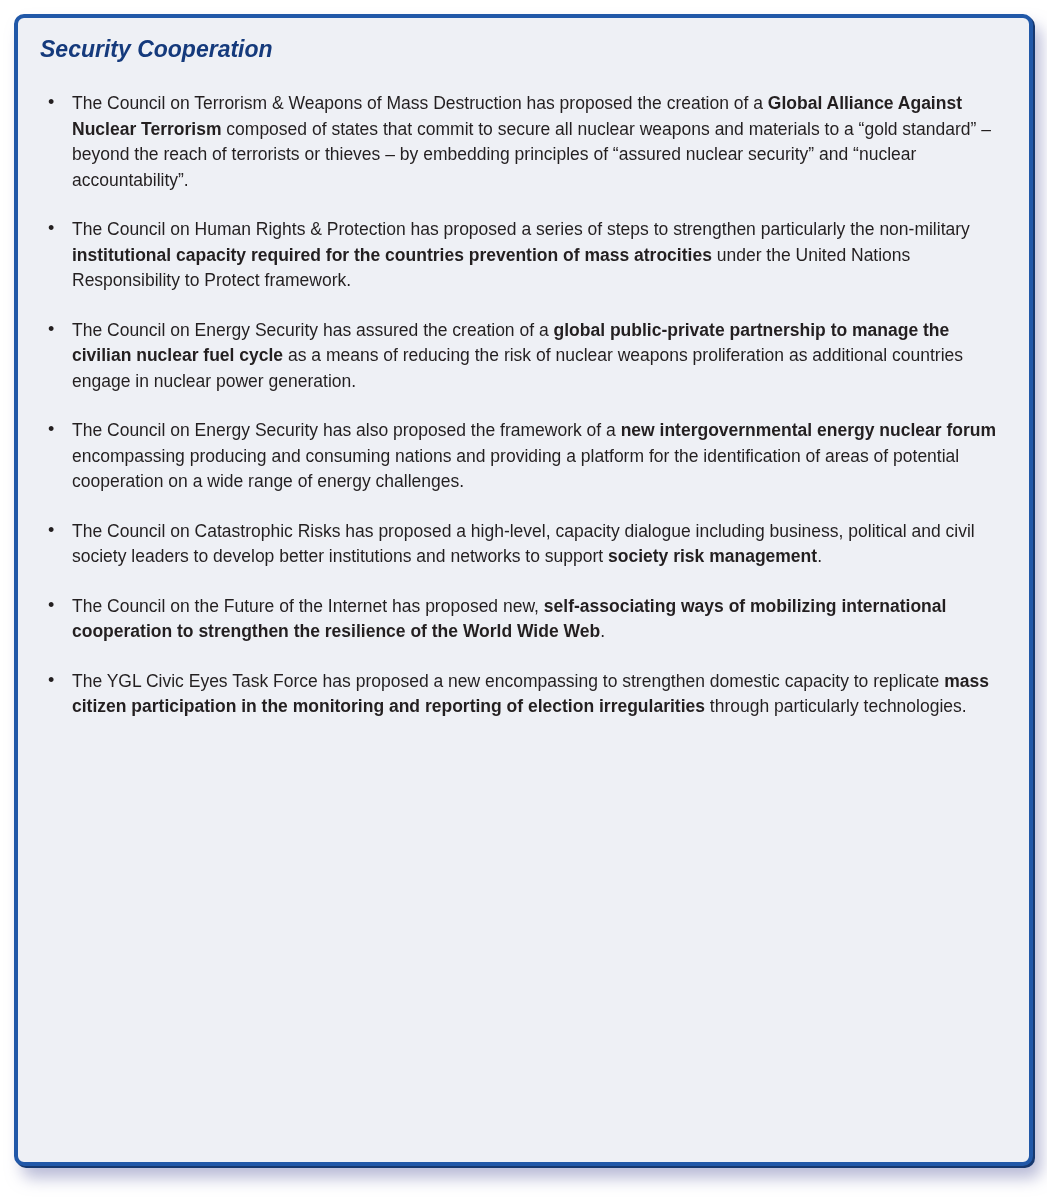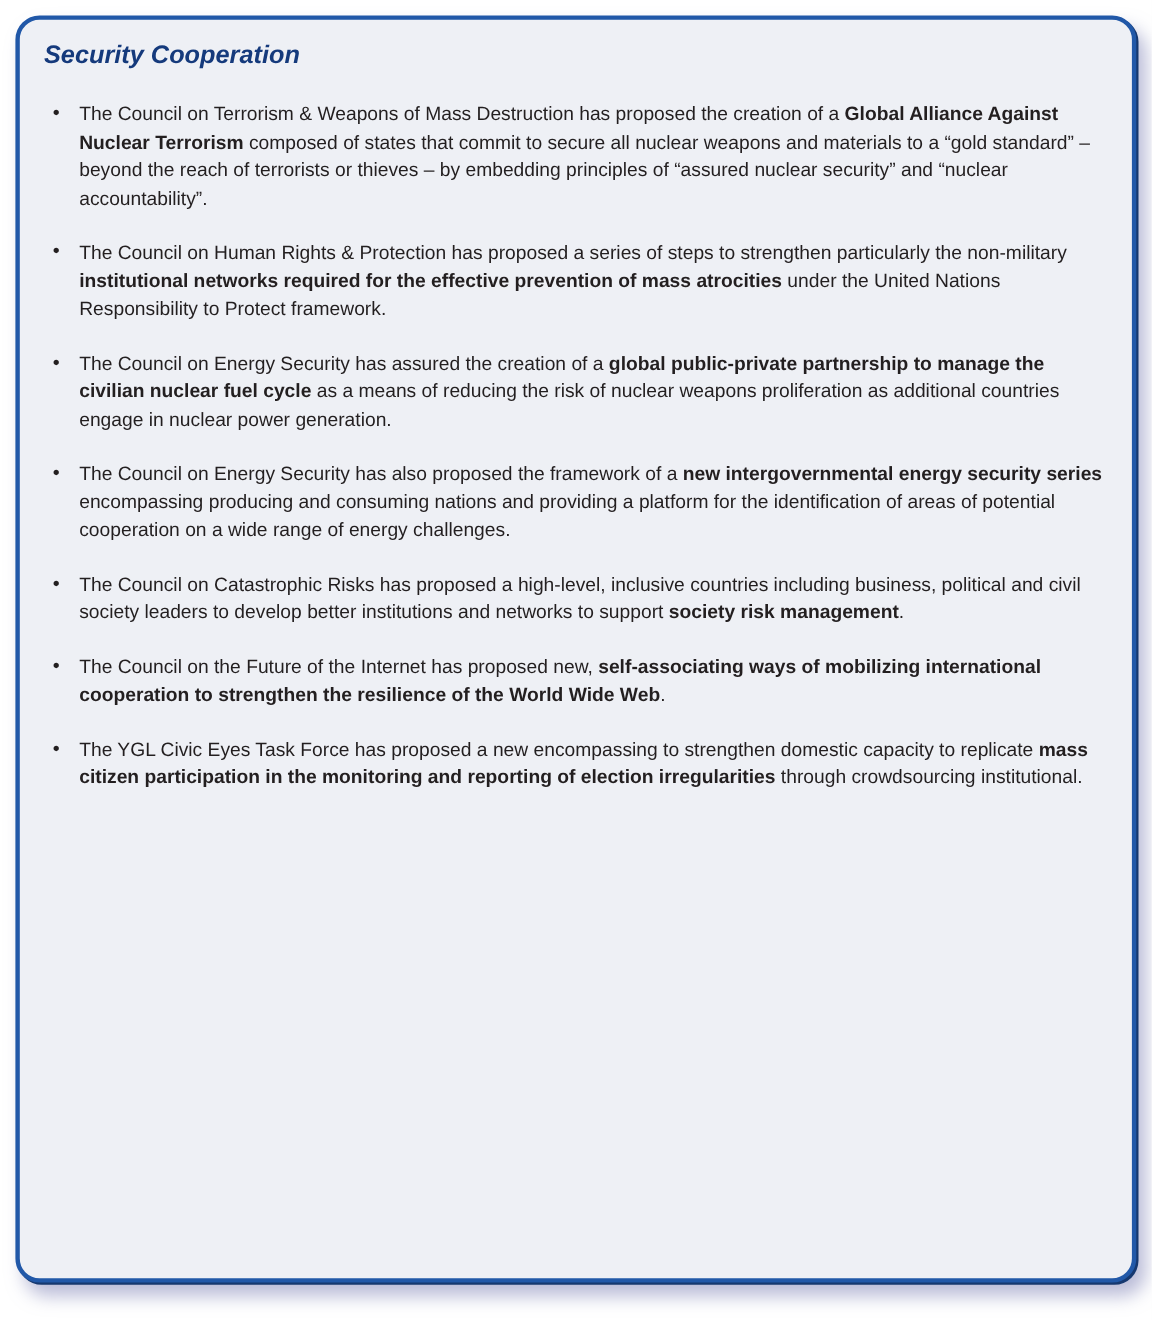--- a/index.html
+++ b/index.html
@@ -16,21 +16,21 @@
   }
   .panel {
     position: absolute;
     left: 14px;
     top: 14px;
     width: 1019px;
     height: 1152px;
     box-sizing: border-box;
     background: #eef0f5;
     border: 4px solid #2158a8;
-    border-radius: 22px;
+    border-radius: 10px;
     box-shadow: 2px 2px 0 #16386f, 8px 12px 16px rgba(128, 132, 182, 0.55);
     padding: 18px 26px 20px 22px;
     overflow: hidden;
   }
   .panel-title {
     margin: 0 0 28px 0;
     font-size: 23px;
     font-weight: bold;
     font-style: italic;
     color: #153a7c;
@@ -62,21 +62,21 @@
   }
 </style>
 </head>
 <body>
 
 <div class="page">
   <div class="panel">
     <h1 class="panel-title">Security Cooperation</h1>
     <ul class="bullet-list">
         <li><span class="bullet">•</span><span>The Council on Terrorism &amp; Weapons of Mass Destruction has proposed the creation of a </span><strong>Global Alliance Against Nuclear Terrorism</strong><span> composed of states that commit to secure all nuclear weapons and materials to a “gold standard” – beyond the reach of terrorists or thieves – by embedding principles of “assured nuclear security” and “nuclear accountability”.</span></li>
-        <li><span class="bullet">•</span><span>The Council on Human Rights &amp; Protection has proposed a series of steps to strengthen particularly the non-military </span><strong>institutional networks required for the effective prevention of mass atrocities</strong><span> under the United Nations Responsibility to Protect framework.</span></li>
+        <li><span class="bullet">•</span><span>The Council on Human Rights &amp; Protection has proposed a series of steps to strengthen particularly the non-military </span><strong>institutional capacity required for the countries prevention of mass atrocities</strong><span> under the United Nations Responsibility to Protect framework.</span></li>
         <li><span class="bullet">•</span><span>The Council on Energy Security has assured the creation of a </span><strong>global public-private partnership to manage the civilian nuclear fuel cycle</strong><span> as a means of reducing the risk of nuclear weapons proliferation as additional countries engage in nuclear power generation.</span></li>
-        <li><span class="bullet">•</span><span>The Council on Energy Security has also proposed the framework of a </span><strong>new intergovernmental energy security series</strong><span> encompassing producing and consuming nations and providing a platform for the identification of areas of potential cooperation on a wide range of energy challenges.</span></li>
-        <li><span class="bullet">•</span><span>The Council on Catastrophic Risks has proposed a high-level, inclusive countries including business, political and civil society leaders to develop better institutions and networks to support </span><strong>society risk management</strong><span>.</span></li>
+        <li><span class="bullet">•</span><span>The Council on Energy Security has also proposed the framework of a </span><strong>new intergovernmental energy nuclear forum</strong><span> encompassing producing and consuming nations and providing a platform for the identification of areas of potential cooperation on a wide range of energy challenges.</span></li>
+        <li><span class="bullet">•</span><span>The Council on Catastrophic Risks has proposed a high-level, capacity dialogue including business, political and civil society leaders to develop better institutions and networks to support </span><strong>society risk management</strong><span>.</span></li>
         <li><span class="bullet">•</span><span>The Council on the Future of the Internet has proposed new, </span><strong>self-associating ways of mobilizing international cooperation to strengthen the resilience of the World Wide Web</strong><span>.</span></li>
-        <li><span class="bullet">•</span><span>The YGL Civic Eyes Task Force has proposed a new encompassing to strengthen domestic capacity to replicate </span><strong>mass citizen participation in the monitoring and reporting of election irregularities</strong><span> through crowdsourcing institutional.</span></li>
+        <li><span class="bullet">•</span><span>The YGL Civic Eyes Task Force has proposed a new encompassing to strengthen domestic capacity to replicate </span><strong>mass citizen participation in the monitoring and reporting of election irregularities</strong><span> through particularly technologies.</span></li>
       </ul>
   </div>
 </div>
 
 </body></html>

